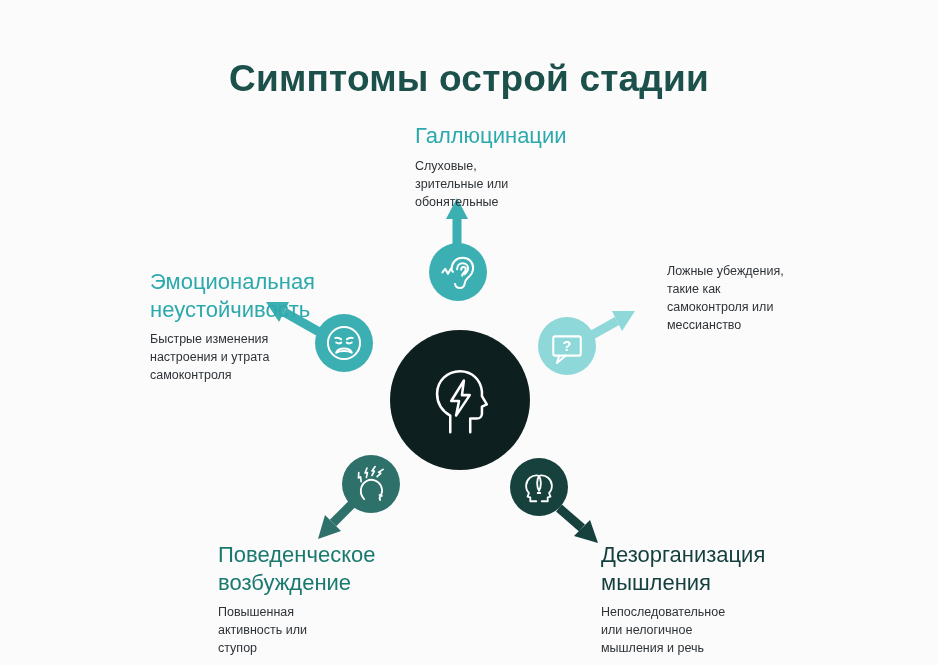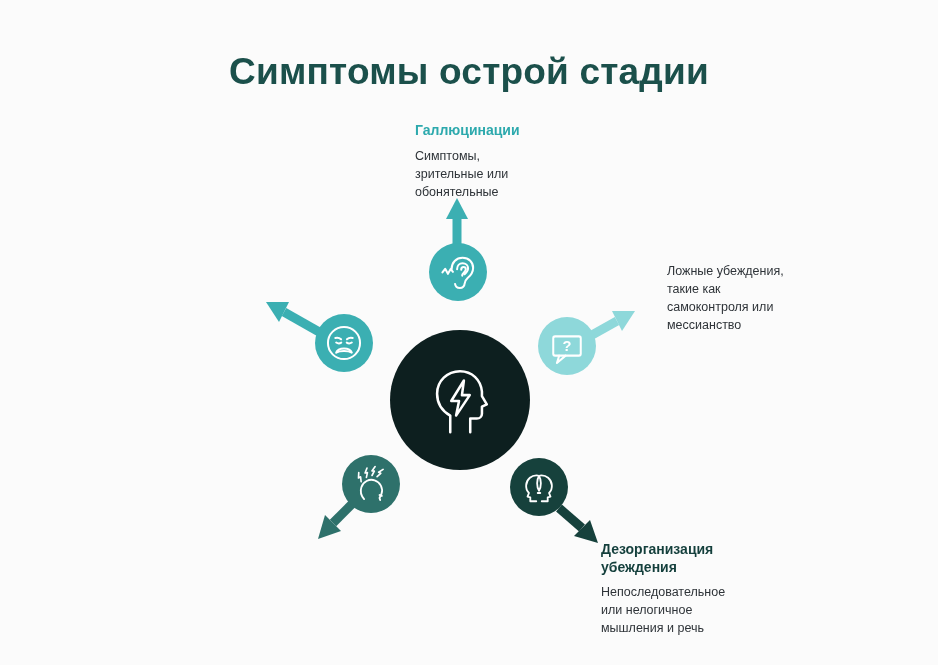--- a/index.html
+++ b/index.html
@@ -11,21 +11,21 @@
     position: relative;
     width: 938px;
     height: 665px;
     overflow: hidden;
     background: #FBFBFB;
   }
   .page-title {
     position: absolute;
     left: 0; right: 0;
     top: 42px;
-    margin: 9px;
+    margin: 16px;
     text-align: center;
     font-size: 37px;
     font-weight: 700;
     letter-spacing: 0.2px;
   }
   .arrows {
     position: absolute;
     left: 0; top: 0;
     width: 938px;
     height: 665px;
@@ -44,23 +44,23 @@
   }
   .node.satellite { width: 58px; height: 58px; }
   .node.sat-top          { left: 429px; top: 243px; }
   .node.sat-left         { left: 315px; top: 314px; }
   .node.sat-right        { left: 538px; top: 317px; }
   .node.sat-bottom-left  { left: 342px; top: 455px; }
   .node.sat-bottom-right { left: 510px; top: 458px; }
   .label-block { position: absolute; }
   .label-block h3 {
     margin: 0 0 7px 0;
-    font-size: 14px;
+    font-size: 22px;
     line-height: 1.26;
-    font-weight: 700;
+    font-weight: 400;
   }
   .label-block p {
     margin: 0;
     font-size: 12.5px;
     line-height: 1.44;
     color: #2E3338;
     white-space: pre-line;
   }
   .lb-top          { left: 415px; top: 122px; width: 170px; }
   .lb-left         { left: 150px; top: 268px; width: 132px; }
@@ -151,34 +151,46 @@
     <svg class="icon" width="44" height="44" viewBox="0 0 48 48" fill="none" stroke="#ffffff" stroke-width="2" stroke-linecap="round" stroke-linejoin="round">
       <path d="M23 11.5 C16 10.5 10.5 15.5 10 22 C9.7 25.5 11 28.5 13 30.5 L11.5 34.5 L14.5 35.3 L14.5 39.5 L21 39.5"></path>
       <path d="M25 11.5 C32 10.5 37.5 15.5 38 22 C38.3 25.5 37 28.5 35 30.5 L36.5 34.5 L33.5 35.3 L33.5 39.5 L27 39.5"></path>
       <path d="M24 12 C21.3 16 21.3 24 24 28 C26.7 24 26.7 16 24 12"></path>
       <path d="M22.6 30.5 L25.4 30.5"></path>
     </svg>
   </div>
 
   <div class="label-block lb-top">
     <h3 style="color: rgb(44, 169, 173);">Галлюцинации</h3>
-    <p>Симптомы,
+    <p>Слуховые,
 зрительные или
 обонятельные</p>
   </div>
 
+  <div class="label-block lb-left">
+    <h3 style="color: rgb(44, 169, 173);">Эмоциональная неустойчивость</h3>
+    <p>Быстрые изменения
+настроения и утрата
+самоконтроля</p>
+  </div>
 
   <div class="label-block lb-right">
     <p>Ложные убеждения,
 такие как
 самоконтроля или
 мессианство</p>
   </div>
 
+  <div class="label-block lb-bottom-left">
+    <h3 style="color: rgb(25, 121, 111);">Поведенческое возбуждение</h3>
+    <p>Повышенная
+активность или
+ступор</p>
+  </div>
 
   <div class="label-block lb-bottom-right">
-    <h3 style="color: rgb(20, 63, 60);">Дезорганизация убеждения</h3>
+    <h3 style="color: rgb(20, 63, 60);">Дезорганизация мышления</h3>
     <p>Непоследовательное
 или нелогичное
 мышления и речь</p>
   </div>
 
 </div>
 
 </body></html>

